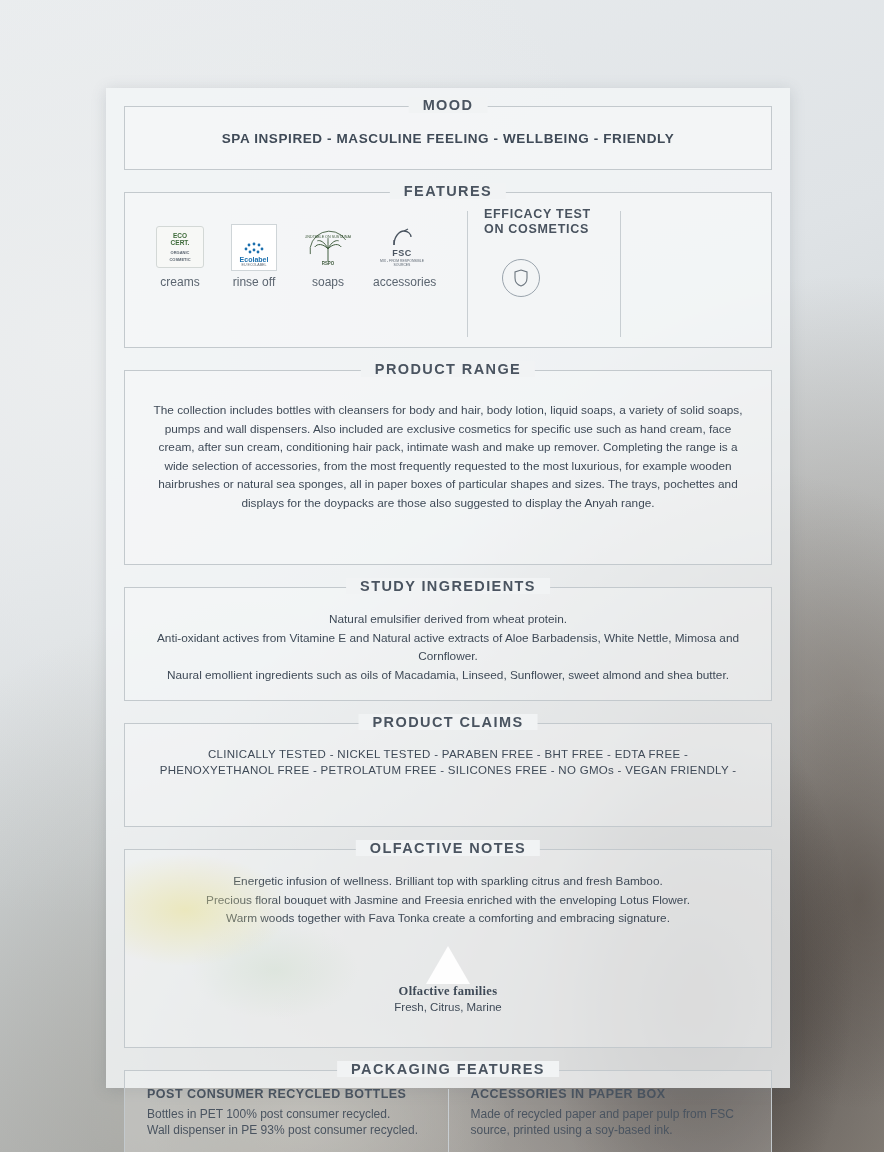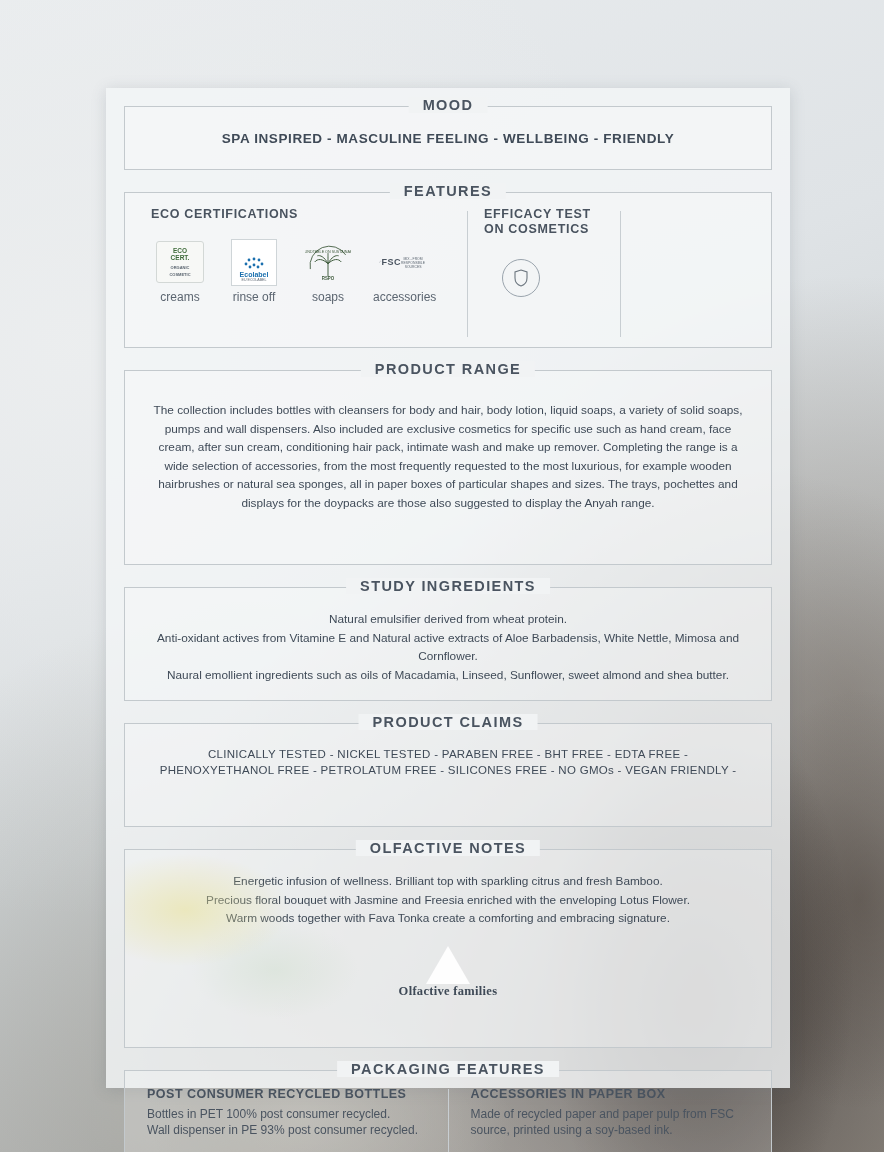--- a/index.html
+++ b/index.html
@@ -167,21 +167,21 @@
   .rspo {
     width: 46px;
     height: 44px;
     position: relative;
     color: #3e5a3c;
   }
   .fsc {
     width: 46px;
     height: 42px;
     display: flex;
-    flex-direction: row;
+    flex-direction: column;
     align-items: center;
     justify-content: center;
     color: #4a5460;
   }
   .fsc-txt {
     font-size: 9px;
     font-weight: bold;
     letter-spacing: 0.5px;
   }
   .test-badge {
@@ -292,21 +292,20 @@
     <div class="sec-box">
       <div class="mood-text">SPA INSPIRED - MASCULINE FEELING - WELLBEING - FRIENDLY</div>
     </div>
     <div class="sec-title">MOOD</div>
   </div>
 
   <div class="section" id="features" style="margin-top:22px;">
     <div class="sec-box">
 
       <div class="feat-col-1">
-        <div class="feat-head">ECO CERTIFICATIONS</div>
         <div class="certs">
 
           <div class="cert">
             <div class="badge">
               <div class="ecocert">
                 <span>ECO</span>
                 <span>CERT.</span>
                 <span style="font-size:4px;margin-top:3px;color:#5b6570">ORGANIC</span>
                 <span style="font-size:4px;color:#5b6570">COSMETIC</span>
               </div>
@@ -417,20 +416,21 @@
   </div>
 
   <div class="section" id="olfactive" style="margin-top:22px;">
     <div class="sec-box">
       <div class="olf-glow"></div>
       <div class="body-text">Energetic infusion of wellness. Brilliant top with sparkling citrus and fresh Bamboo.</div>
       <div class="body-text">Precious floral bouquet with Jasmine and Freesia enriched with the enveloping Lotus Flower.</div>
       <div class="body-text">Warm woods together with Fava Tonka create a comforting and embracing signature.</div>
       <div class="pyramid"></div>
       <div class="center olf-fam">Olfactive  families</div>
+      <div class="center olf-fam-sub">Fresh, Citrus, Marine</div>
     </div>
     <div class="sec-title">OLFACTIVE NOTES</div>
   </div>
 
   <div class="section" id="packaging" style="margin-top:22px;">
     <div class="sec-box">
       <div class="pack-col">
         <div class="pack-head">POST CONSUMER RECYCLED BOTTLES</div>
         <div class="pack-body" style="white-space:pre-line">Bottles in PET 100% post consumer recycled.
 Wall dispenser in PE 93% post consumer recycled.</div>

